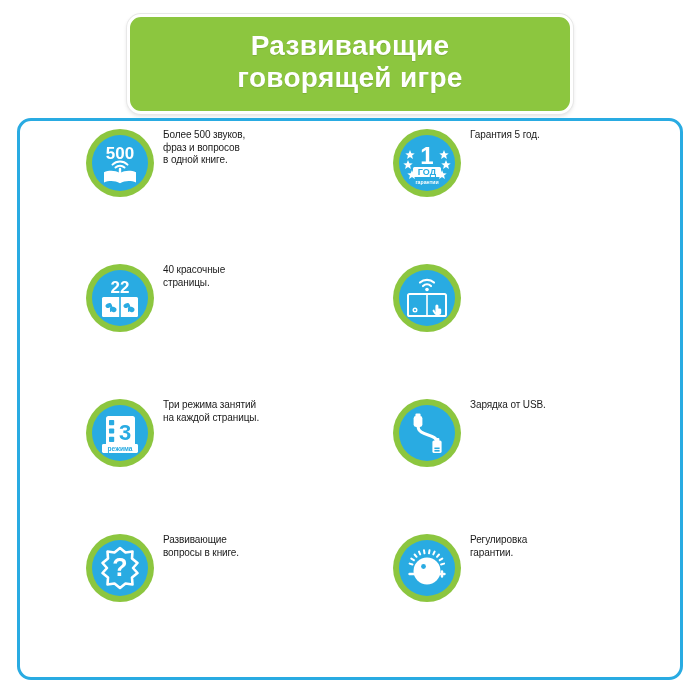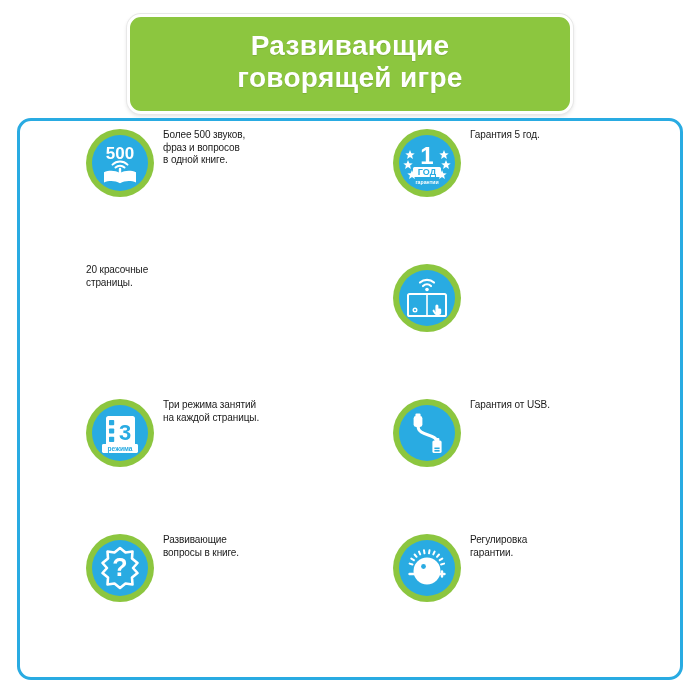--- a/index.html
+++ b/index.html
@@ -162,21 +162,40 @@
             <rect x="13" y="31" width="28" height="10" rx="1.5" fill="#ffffff"></rect>
             <text x="27" y="39.4" text-anchor="middle" fill="#29abe2" font-family="Liberation Sans, sans-serif" font-size="9" font-weight="bold">ГОД</text>
             <text x="27" y="47.5" text-anchor="middle" fill="#ffffff" font-family="Liberation Sans, sans-serif" font-size="5.2" font-weight="bold">гарантии</text>
           </svg>
         </div>
       </div>
       <div class="caption">Гарантия 5 год.</div>
     </div>
 
     <div class="feature">
-      <div class="caption">20 красочные
+      <div class="badge">
+        <div class="disc">
+          <svg width="52" height="52" viewBox="0 0 52 52" aria-hidden="true">
+            <text x="26" y="21" text-anchor="middle" fill="#ffffff" font-family="Liberation Sans, sans-serif" font-size="17" font-weight="bold">22</text>
+            <rect x="8" y="25" width="36" height="20" rx="1.5" fill="#ffffff"></rect>
+            <rect x="25.2" y="25" width="1.6" height="20" fill="#29abe2"></rect>
+            <g fill="#29abe2">
+              <ellipse cx="14.6" cy="33.5" rx="3.2" ry="2.3" transform="rotate(-24 14.6 33.5)"></ellipse>
+              <ellipse cx="19.2" cy="37.4" rx="3.4" ry="2.5" transform="rotate(24 19.2 37.4)"></ellipse>
+              <rect x="16.3" y="33" width="1.4" height="7" rx="0.7" transform="rotate(8 17 36.5)"></rect>
+            </g>
+            <g fill="#29abe2">
+              <ellipse cx="32.6" cy="33.5" rx="3.2" ry="2.3" transform="rotate(-24 32.6 33.5)"></ellipse>
+              <ellipse cx="37.2" cy="37.4" rx="3.4" ry="2.5" transform="rotate(24 37.2 37.4)"></ellipse>
+              <rect x="34.3" y="33" width="1.4" height="7" rx="0.7" transform="rotate(8 35 36.5)"></rect>
+            </g>
+          </svg>
+        </div>
+      </div>
+      <div class="caption">40 красочные
 страницы.</div>
     </div>
 
     <div class="feature col2">
       <div class="badge">
         <div class="disc">
           <svg width="52" height="52" viewBox="0 0 52 52" aria-hidden="true">
             <path d="M22 14 a6 6 0 0 1 8 0" stroke="#ffffff" stroke-width="2.2" fill="none" stroke-linecap="round"></path>
             <path d="M19 10.5 a10.5 10.5 0 0 1 14 0" stroke="#ffffff" stroke-width="2.2" fill="none" stroke-linecap="round"></path>
             <circle cx="26" cy="17.5" r="1.8" fill="#ffffff"></circle>
@@ -222,21 +241,21 @@
               <rect x="31.4" y="33.5" width="9.2" height="12.5" rx="1.6"></rect>
               <rect x="33.6" y="31" width="4.8" height="3.4" rx="1"></rect>
             </g>
             <g fill="#29abe2">
               <rect x="33.4" y="40.5" width="5.2" height="1.6"></rect>
               <rect x="33.4" y="43" width="5.2" height="1.6"></rect>
             </g>
           </svg>
         </div>
       </div>
-      <div class="caption">Гарантия от USB.</div>
+      <div class="caption">Зарядка от USB.</div>
     </div>
 
     <div class="feature">
       <div class="badge">
         <div class="disc">
           <svg width="52" height="52" viewBox="0 0 52 52" aria-hidden="true">
             <path d="M26 6 L31.5 10.5 L38.5 9.5 L38 16.5 L43.5 21 L39 26 L43.5 31 L38 35.5 L38.5 42.5 L31.5 41.5 L26 46 L20.5 41.5 L13.5 42.5 L14 35.5 L8.5 31 L13 26 L8.5 21 L14 16.5 L13.5 9.5 L20.5 10.5 Z" fill="none" stroke="#ffffff" stroke-width="2.6" stroke-linejoin="round"></path>
             <text x="26" y="34" text-anchor="middle" fill="#ffffff" font-family="Liberation Sans, sans-serif" font-size="25" font-weight="bold">?</text>
           </svg>
         </div>

